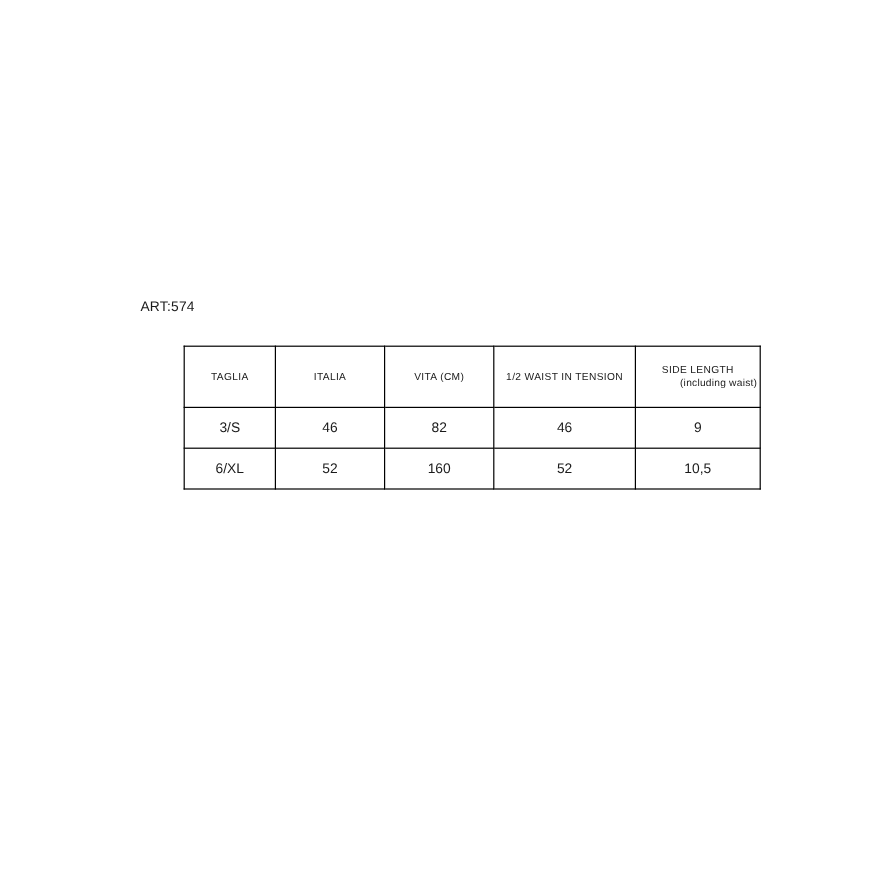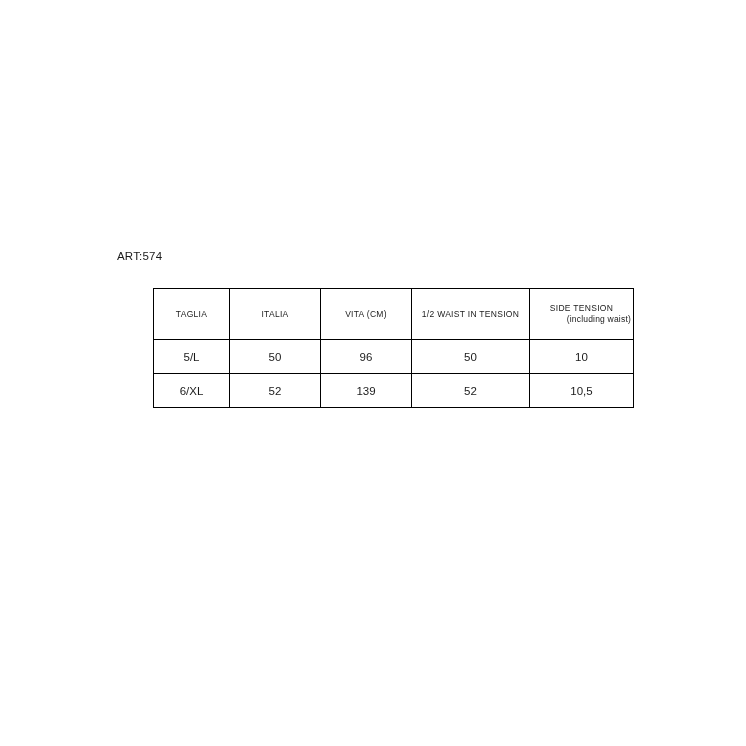--- a/index.html
+++ b/index.html
@@ -92,36 +92,36 @@
         <th>
           <span>ITALIA</span>
         </th>
         <th>
           <span>VITA (CM)</span>
         </th>
         <th>
           <span>1/2 WAIST IN TENSION</span>
         </th>
         <th>
-          <span>SIDE TENSION</span>
+          <span>SIDE LENGTH</span>
           <span class="sub-note">(including waist)</span>
         </th>
       </tr>
     </thead>
     <tbody>
       <tr>
-        <td>5/L</td>
-        <td>50</td>
-        <td>96</td>
-        <td>50</td>
-        <td>10</td>
+        <td>3/S</td>
+        <td>46</td>
+        <td>82</td>
+        <td>46</td>
+        <td>9</td>
       </tr>
       <tr>
         <td>6/XL</td>
         <td>52</td>
-        <td>139</td>
+        <td>160</td>
         <td>52</td>
         <td>10,5</td>
       </tr>
     </tbody>
   </table>
 
 </div>
 
 </body></html>

